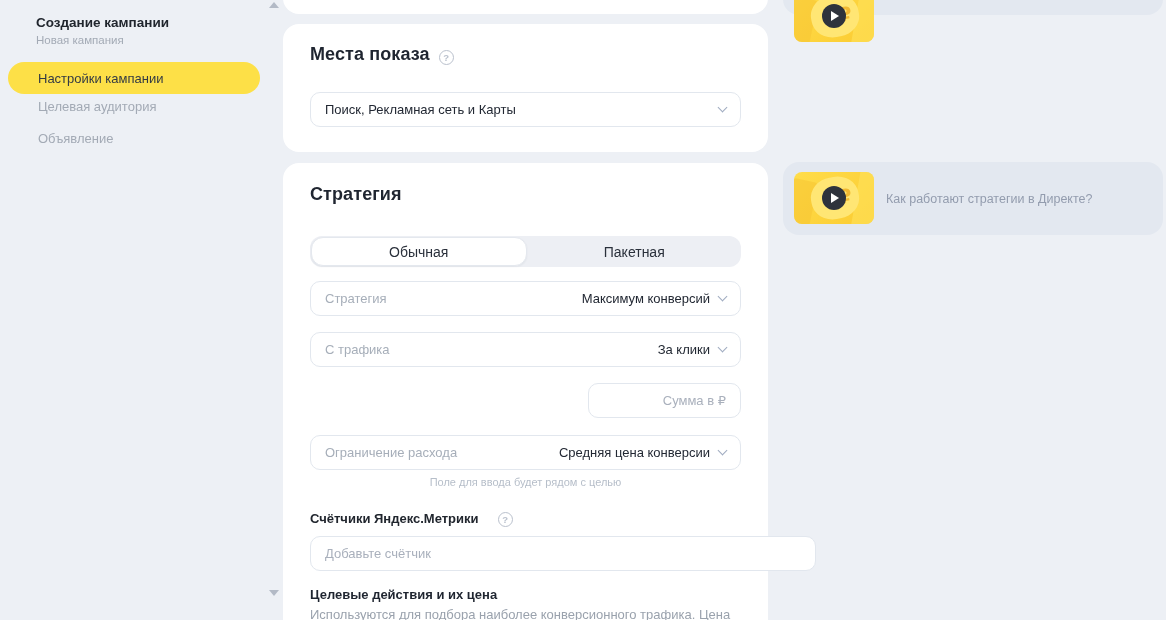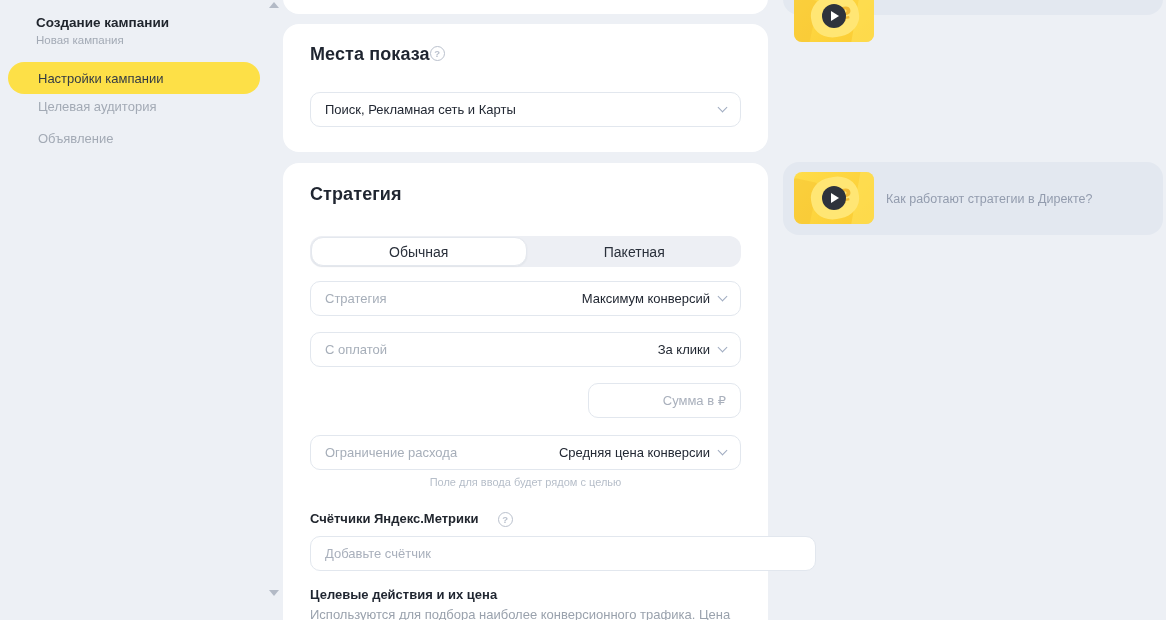--- a/index.html
+++ b/index.html
@@ -30,21 +30,21 @@
   .scroll-arrow { position: absolute; left: 269px; width: 0; height: 0; border-left: 5px solid transparent; border-right: 5px solid transparent; cursor: pointer; }
   .scroll-arrow.up { top: 2px; border-bottom: 6px solid #b3bac6; }
   .scroll-arrow.down { top: 590px; border-top: 6px solid #b3bac6; }
 
   
   .card { position: absolute; left: 283px; width: 485px; background: #ffffff; border-radius: 16px; }
   .card-top-partial { top: -22px; height: 36px; }
   .card-placements { top: 24px; height: 128px; }
   .card-strategy { top: 163px; height: 530px; }
 
-  .card-heading { position: absolute; left: 27px; display: flex; align-items: flex-start; }
+  .card-heading { position: absolute; left: 27px; display: flex; align-items: flex-end; gap: 9px; }
   .card-heading h2 { font-size: 18px; font-weight: 700; color: #1f2530; letter-spacing: 0.1px; }
 
   .q-icon {
     width: 15px; height: 15px; border-radius: 50%;
     border: 1.5px solid #bac1cd; color: #bac1cd;
     font-size: 9.5px; font-weight: 700; line-height: 12px;
     display: flex; align-items: center; justify-content: center;
     cursor: pointer; margin-top: 2px;
   }
 
@@ -165,21 +165,21 @@
 
   <div class="field" style="left:27px; top:118px; width:431px;">
     <span class="lbl">Стратегия</span>
     <span class="val">
         <span>Максимум конверсий</span>
         <span class="chevron"></span>
       </span>
   </div>
 
   <div class="field" style="left:27px; top:169px; width:431px;">
-    <span class="lbl">С оплатой</span>
+    <span class="lbl">С трафика</span>
     <span class="val">
         <span>За клики</span>
         <span class="chevron"></span>
       </span>
   </div>
 
   <input class="txt right" style="left: 305px; top: 220px; width: 153px;" placeholder="Сумма в ₽">
 
   <div class="field" style="left:27px; top:272px; width:431px;">
     <span class="lbl">Ограничение расхода</span>

